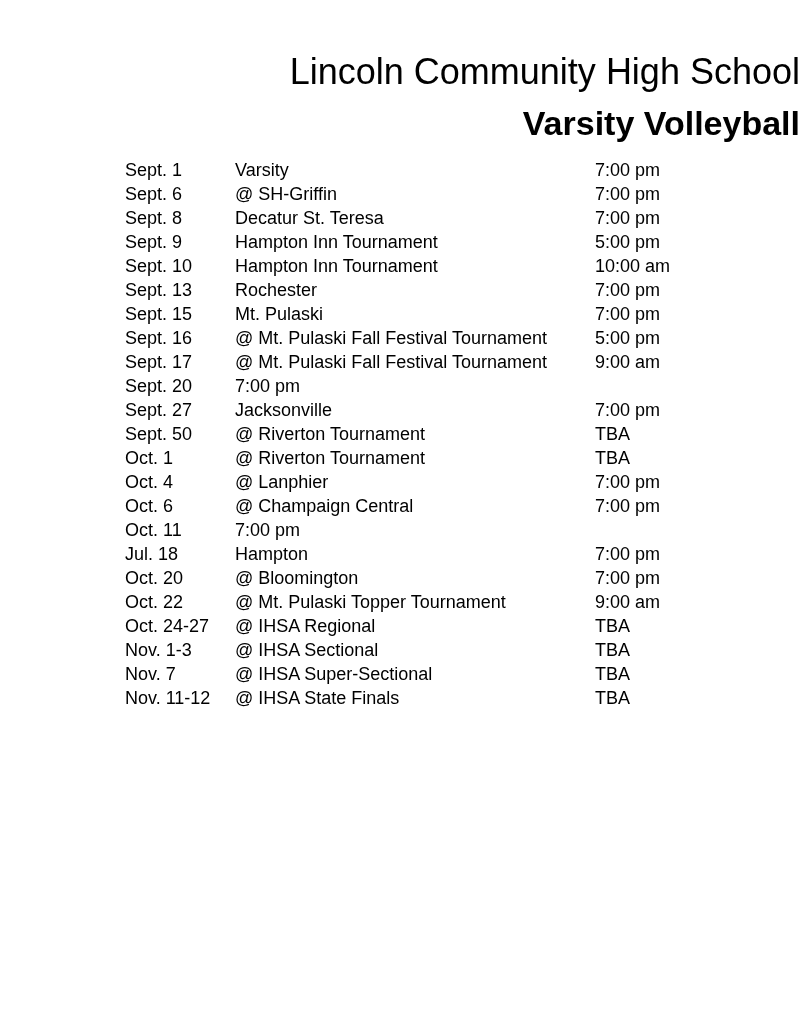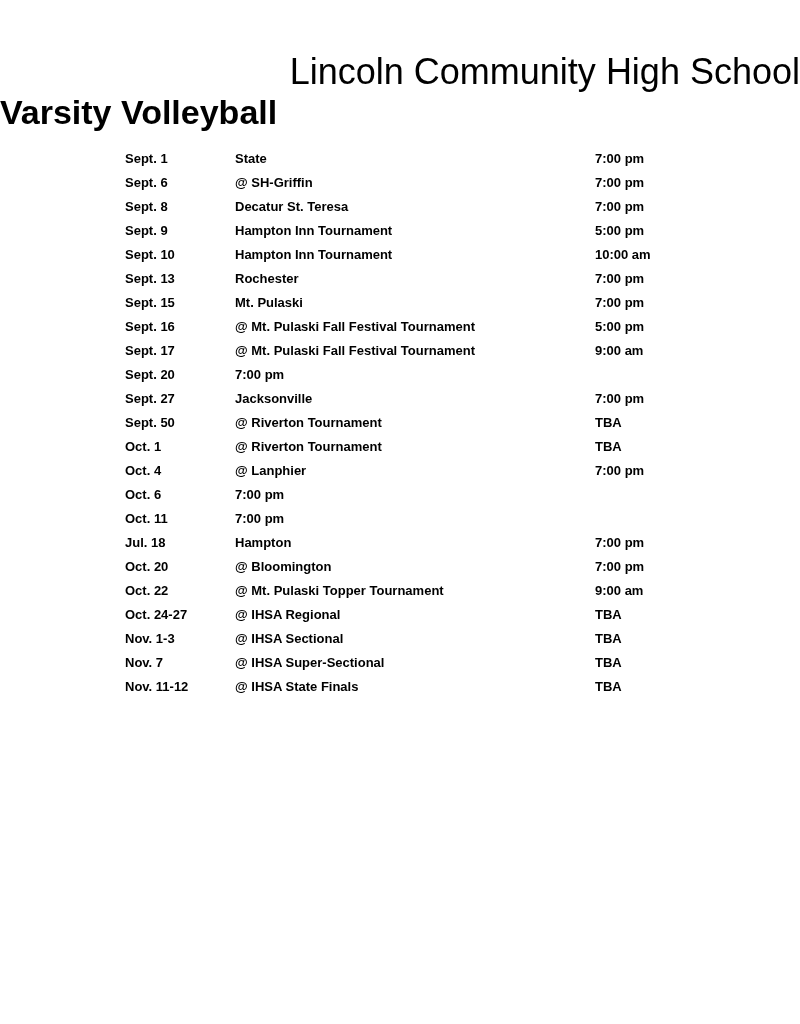--- a/index.html
+++ b/index.html
@@ -21,30 +21,29 @@
   }
   .title {
     margin: 52px 0 0 0;
     text-align: right;
     font-size: 36px;
     line-height: 40px;
     font-weight: 400;
     letter-spacing: 0px;
   }
   .subtitle {
-    margin: 0 0 0 0;
-    text-align: left;
+    margin: 11px 0 0 0;
+    text-align: right;
     font-size: 34px;
     line-height: 40px;
     font-weight: 700;
   }
   .schedule {
     margin: 15px 0 0 125px;
-    font-size: 13px;
-    font-weight: bold;
+    font-size: 18px;
   }
   .row {
     display: grid;
     grid-template-columns: 110px 360px auto;
     height: 24px;
     line-height: 24px;
     white-space: nowrap;
   }
   .cell {
     display: block;
@@ -53,21 +52,21 @@
 </style>
 </head>
 <body>
 
 <div class="page">
   <div class="title">Lincoln Community High School</div>
   <div class="subtitle">Varsity Volleyball</div>
   <div class="schedule" id="schedule">
       <div class="row">
         <span class="cell date">Sept. 1</span>
-        <span class="cell opponent">State</span>
+        <span class="cell opponent">Varsity</span>
         <span class="cell time">7:00 pm</span>
       </div>
       <div class="row">
         <span class="cell date">Sept. 6</span>
         <span class="cell opponent">@ SH-Griffin</span>
         <span class="cell time">7:00 pm</span>
       </div>
       <div class="row">
         <span class="cell date">Sept. 8</span>
         <span class="cell opponent">Decatur St. Teresa</span>
@@ -122,20 +121,21 @@
         <span class="cell opponent">@ Riverton Tournament</span>
         <span class="cell time">TBA</span>
       </div>
       <div class="row">
         <span class="cell date">Oct. 4</span>
         <span class="cell opponent">@ Lanphier</span>
         <span class="cell time">7:00 pm</span>
       </div>
       <div class="row">
         <span class="cell date">Oct. 6</span>
+        <span class="cell opponent">@ Champaign Central</span>
         <span class="cell time">7:00 pm</span>
       </div>
       <div class="row">
         <span class="cell date">Oct. 11</span>
         <span class="cell time">7:00 pm</span>
       </div>
       <div class="row">
         <span class="cell date">Jul. 18</span>
         <span class="cell opponent">Hampton</span>
         <span class="cell time">7:00 pm</span>

